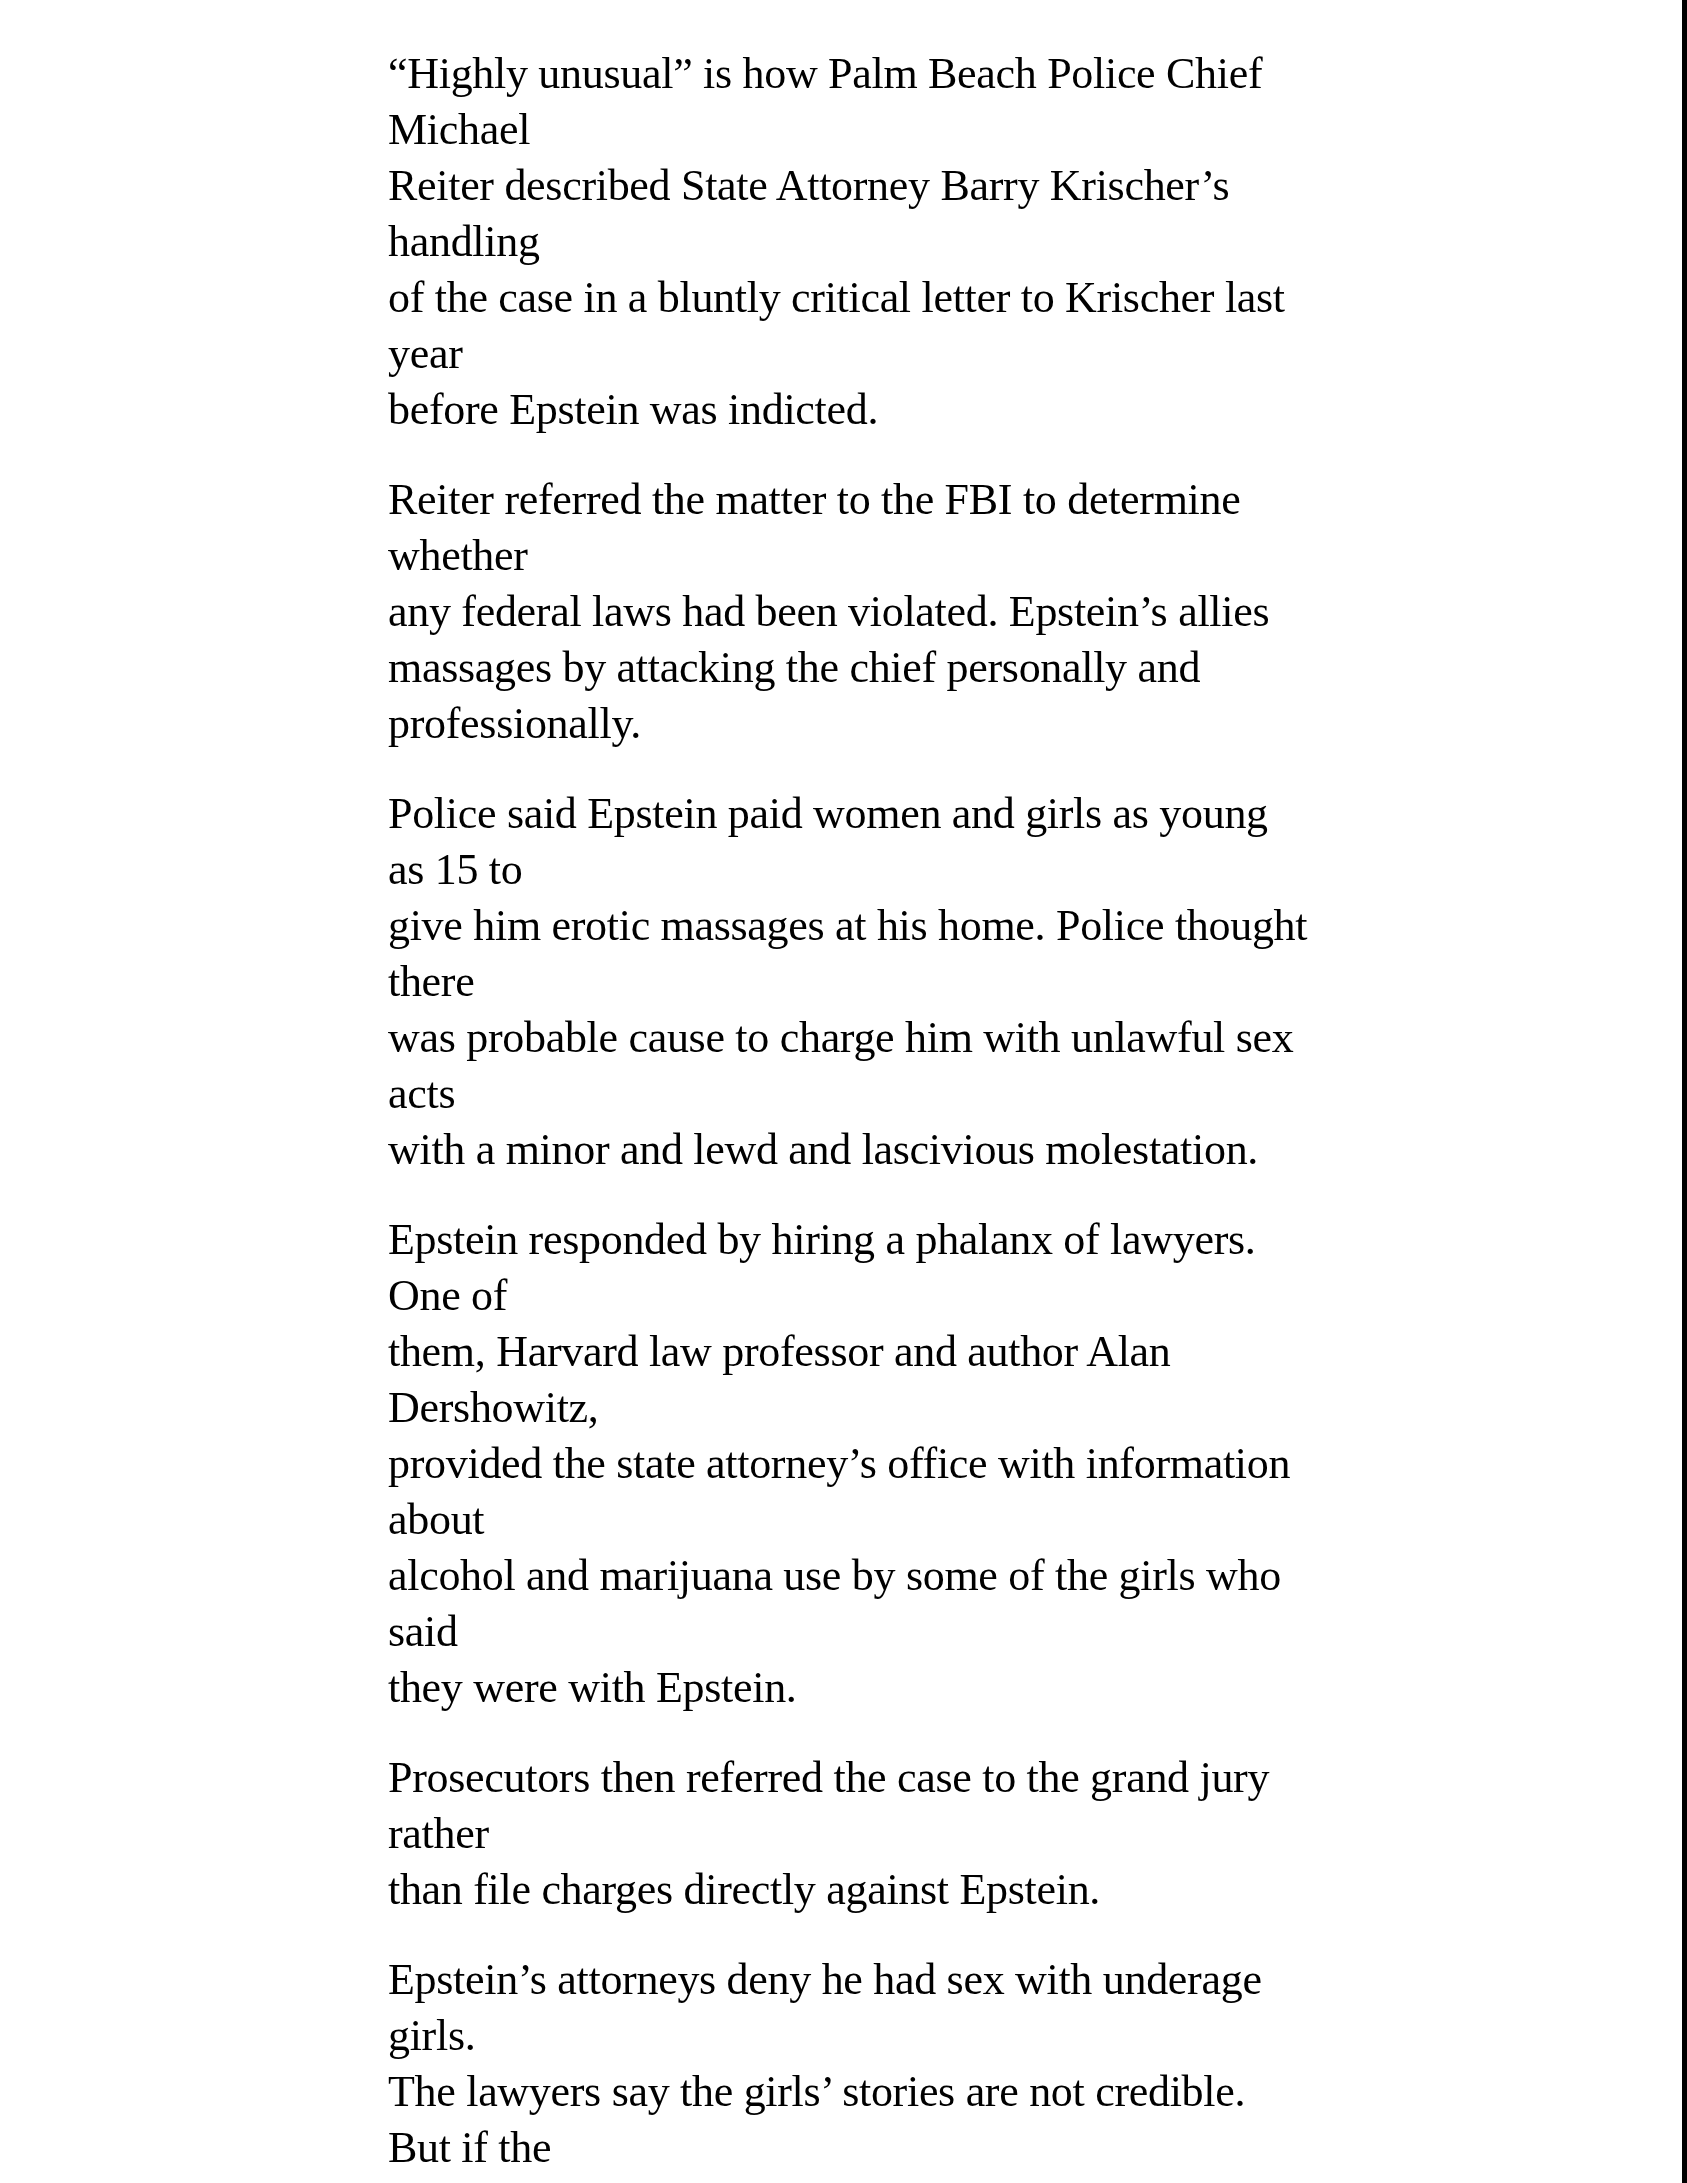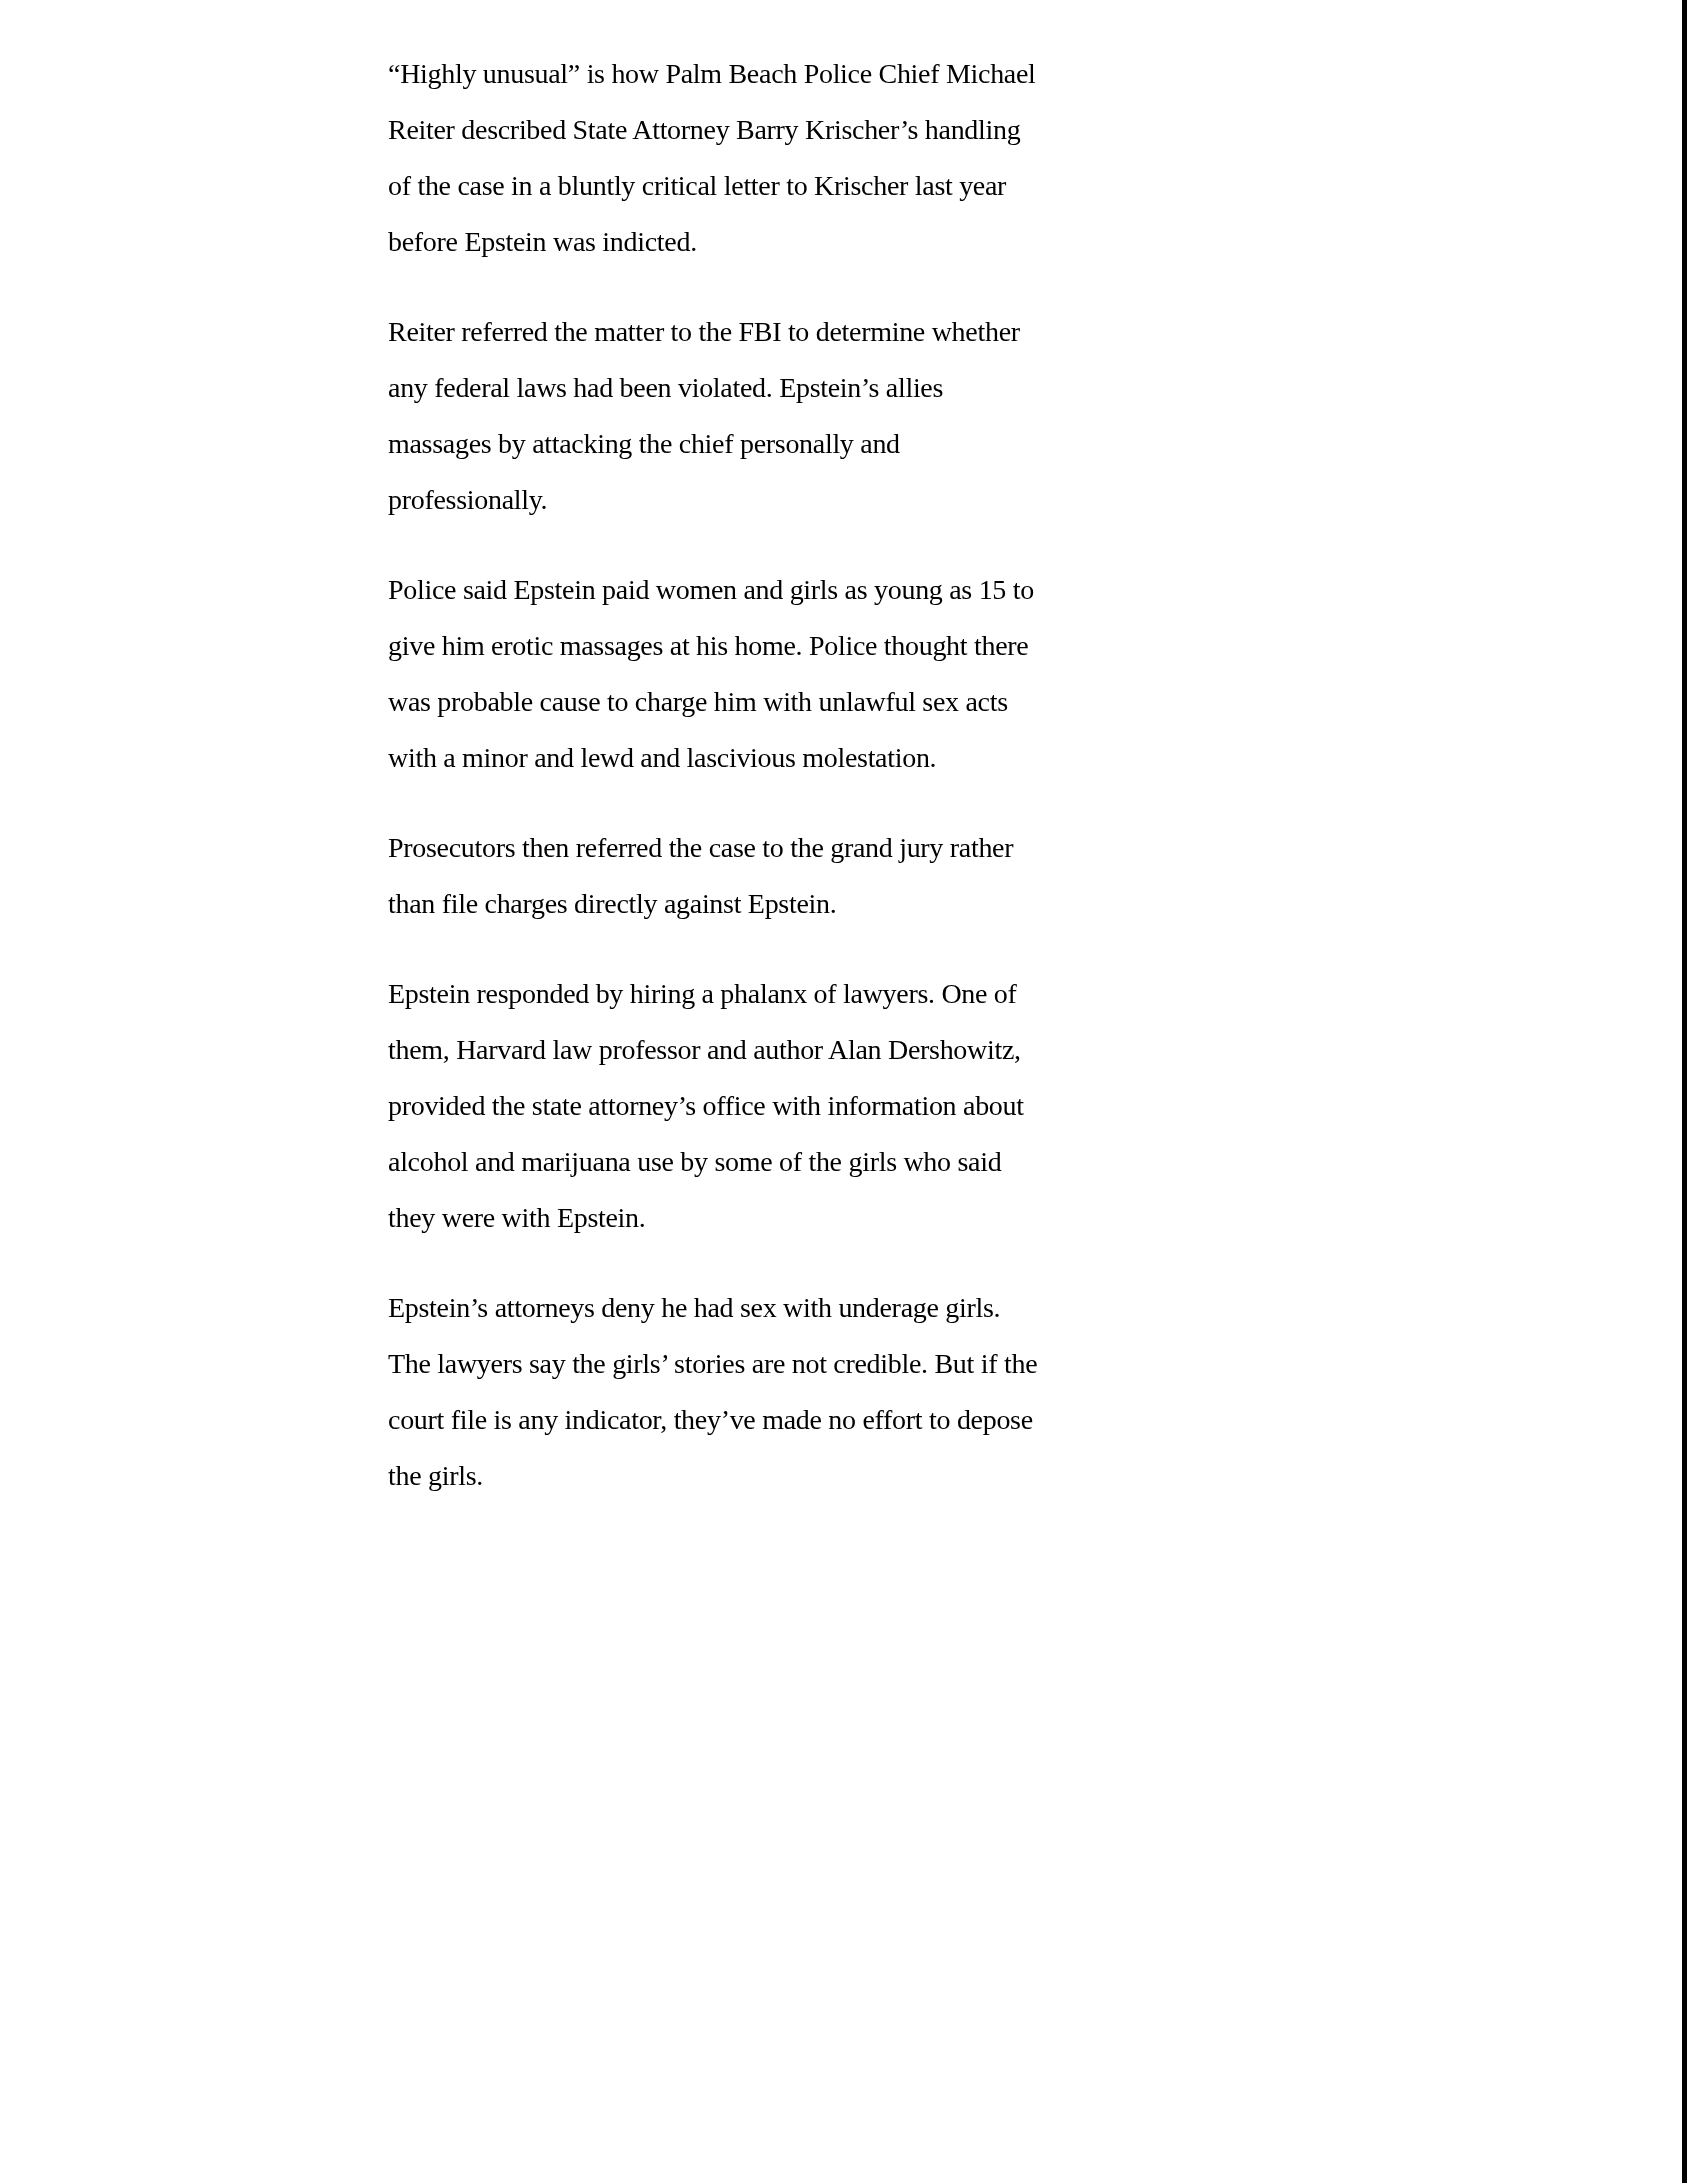--- a/index.html
+++ b/index.html
@@ -17,21 +17,21 @@
   .content {
     position: absolute;
     left: 388px;
     top: 0;
     width: 926px;
     padding-top: 46px;
   }
   .para {
     margin: 34px 0 0 0;
     font-family: "Liberation Serif", "DejaVu Serif", serif;
-    font-size: 28px;
+    font-size: 44px;
     line-height: 56px;
     letter-spacing: -0.3px;
     color: #000000;
     white-space: pre-line; 
     text-align: left;
   }
   .para:first-child {
     margin-top: 0;
   }
   .para.last-para {
@@ -56,27 +56,27 @@
 of the case in a bluntly critical letter to Krischer last year
 before Epstein was indicted.</p>
     <p class="para">Reiter referred the matter to the FBI to determine whether
 any federal laws had been violated. Epstein’s allies
 massages by attacking the chief personally and
 professionally.</p>
     <p class="para">Police said Epstein paid women and girls as young as 15 to
 give him erotic massages at his home. Police thought there
 was probable cause to charge him with unlawful sex acts
 with a minor and lewd and lascivious molestation.</p>
-    <p class="para">Prosecutors then referred the case to the grand jury rather
-than file charges directly against Epstein.</p>
     <p class="para">Epstein responded by hiring a phalanx of lawyers. One of
 them, Harvard law professor and author Alan Dershowitz,
 provided the state attorney’s office with information about
 alcohol and marijuana use by some of the girls who said
 they were with Epstein.</p>
+    <p class="para">Prosecutors then referred the case to the grand jury rather
+than file charges directly against Epstein.</p>
     <p class="para">Epstein’s attorneys deny he had sex with underage girls.
 The lawyers say the girls’ stories are not credible. But if the
 court file is any indicator, they’ve made no effort to depose
 the girls.</p>
   </article>
   <div class="edge-bar"></div>
 </div>
 
 
 </body></html>

